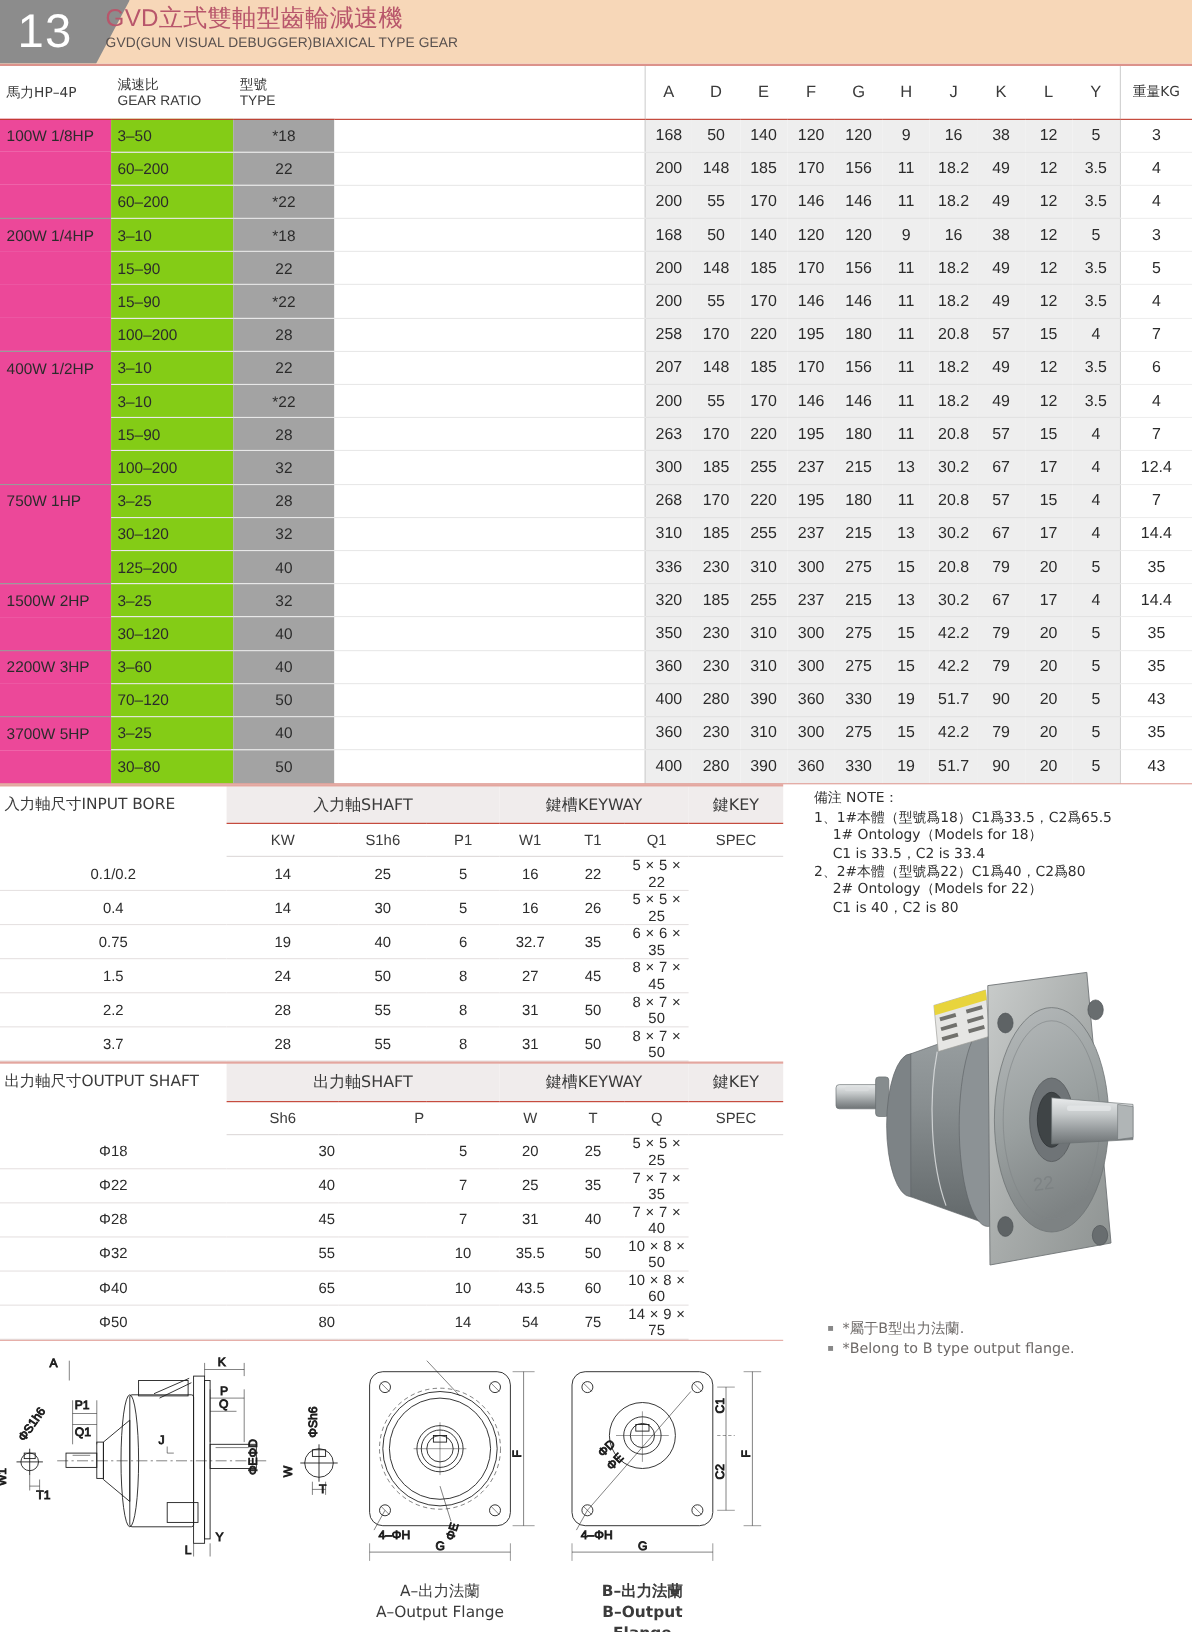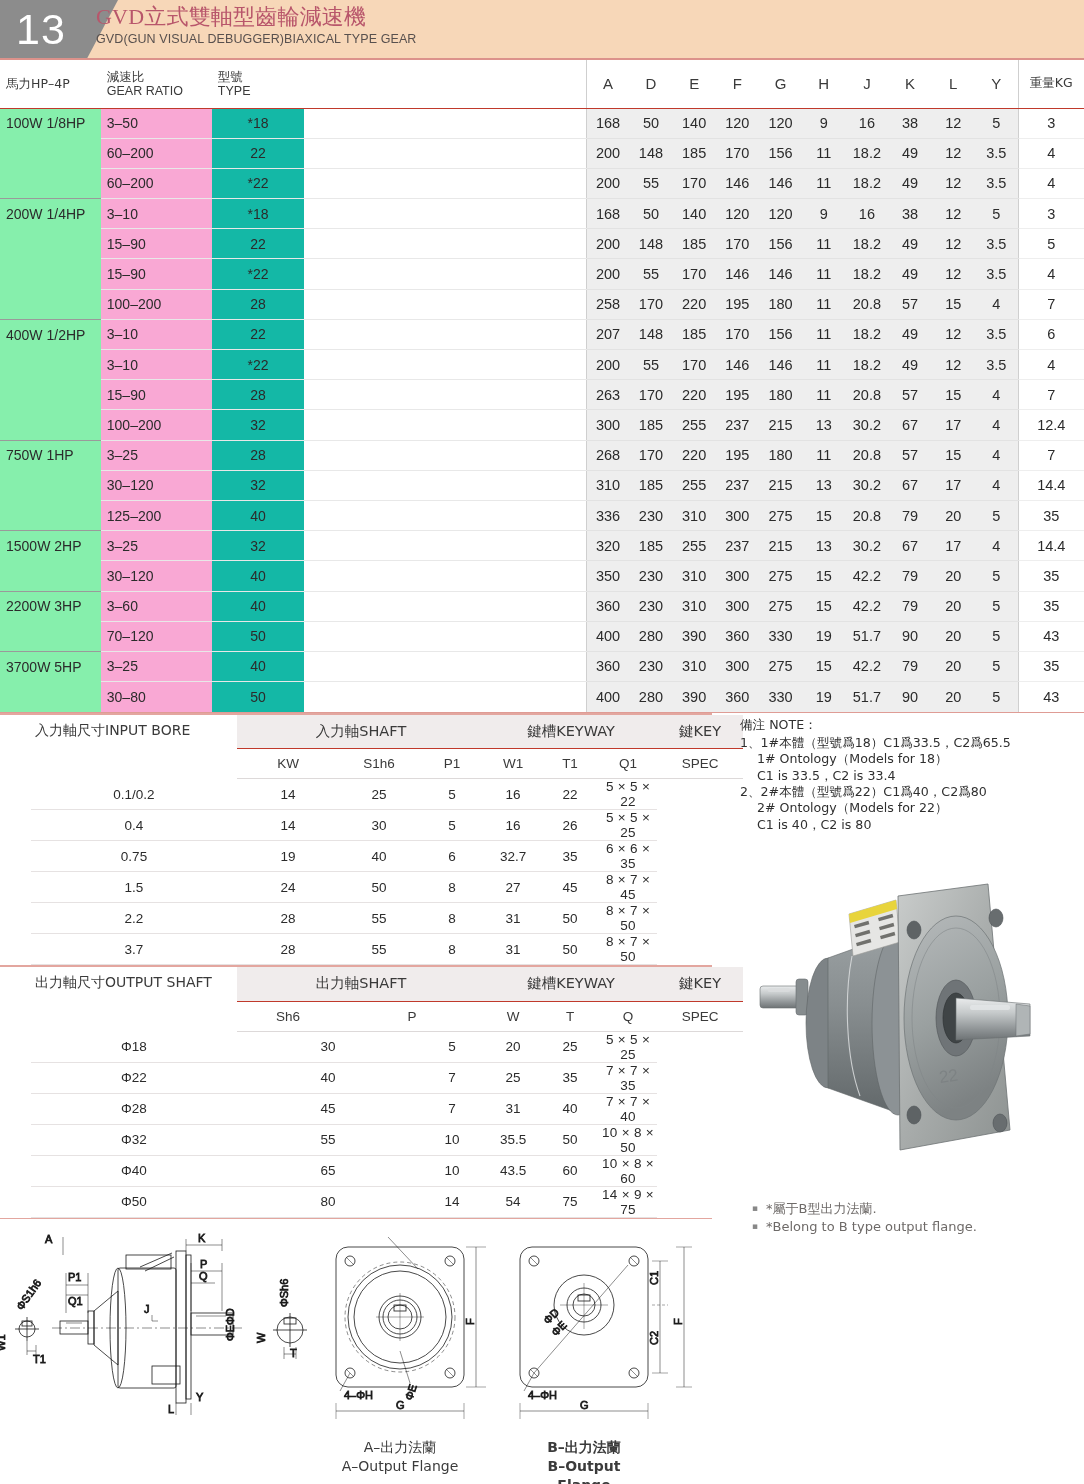--- a/index.html
+++ b/index.html
@@ -24,21 +24,21 @@
     clip-path: polygon(0 0, 100% 0, 74% 100%, 0 100%);
   }
   .hdr-num {
     position: absolute; left: 16px; top: 2px;
     font-size: 43px; color: #ffffff; font-weight: 400;
     letter-spacing: 1px; line-height: 54px;
   }
   .hdr-titles { position: absolute; left: 96px; top: 3px; }
   .hdr-cn {
     font-size: 22px; color: #b8566b; line-height: 27px;
-    font-family: Liberation Serif, serif; letter-spacing: .2px;
+    font-family: Liberation Sans, sans-serif; letter-spacing: .2px;
   }
   .hdr-en {
     font-size: 12.5px; color: #58504e; line-height: 16px;
     letter-spacing: .1px; margin-top: 1px;
   }
   .hdr-rule { width: 1084px; height: 2px; background: #c0392b; opacity: .55; }
 
   
   .mt { width: 1084px; border-collapse: collapse; table-layout: fixed; }
   .mt td, .mt th { font-weight: 400; padding: 0; }
@@ -62,47 +62,47 @@
   .mt thead th.wt-h { font-size: 12.5px; font-family: "DejaVu Sans", sans-serif; }
   .mt thead th.sepL { border-left: 1px solid #cfcfcf; }
 
   .mt tbody tr { height: 30.2px; }
   .mt tbody td {
     font-size: 14.5px; text-align: center; vertical-align: middle;
     color: #2b2b2b; background: #eeeeee;
     border-bottom: 1px solid #e2e2e2;
   }
   .mt tbody td.hp {
-    text-align: left; padding-left: 6px; background: #86efac;
+    text-align: left; padding-left: 6px; background: #ec4899;
     font-size: 14px; border-bottom: none;
   }
   .mt tbody td.gr {
-    text-align: left; padding-left: 6px; background: #f9a8d4;
+    text-align: left; padding-left: 6px; background: #84cc16;
     border-bottom: 1px solid #e8e8e8; font-size: 14px;
   }
-  .mt tbody td.ty { background: #14b8a6; border-bottom: 1px solid #e8e8e8; font-size: 14px; }
+  .mt tbody td.ty { background: #a3a3a3; border-bottom: 1px solid #e8e8e8; font-size: 14px; }
   .mt tbody td.blank { background: #ffffff; border-bottom: 1px solid #e8e8e8; }
   .mt tbody td.wt { background: #ffffff; border-left: 1px solid #cfcfcf; border-bottom: 1px solid #eeeeee; }
   .mt tbody td.dimfirst { border-left: 1px solid #cfcfcf; }
   .mt tbody tr.grp-start td.gr,
   .mt tbody tr.grp-start td.ty,
   .mt tbody tr.grp-start td.blank { border-top: 1px solid #9a9a9a; }
   .mt tbody tr.grp-start td.hp { border-top: 1px solid #9a9a9a; }
   .mt tbody tr.grp-start td.dim,
   .mt tbody tr.grp-start td.wt { border-top: 1px solid #bdbdbd; }
   .mt tbody tr:last-child td { border-bottom: none; }
   .mt-bottom-rule { width: 1084px; height: 1.6px; background: #c0392b; opacity: .5; }
 
   
   .mid { position: relative; width: 1084px; height: 520px; }
   .mid-left { position: absolute; left: 0; top: 0; width: 712px; }
 
   .strip-rule { height: 1.6px; background: #c0392b; opacity: .45; width: 712px; }
 
-  .sub { width: 712px; border-collapse: collapse; table-layout: fixed; margin-left: 31px; }
+  .sub { width: 712px; border-collapse: collapse; table-layout: fixed; }
   .sub col.k-title { width: 206px; }
   .sub col.k-a { width: 102px; }
   .sub col.k-b { width: 80px; }
   .sub col.k-c { width: 66px; }
   .sub col.k-d { width: 56px; }
   .sub col.k-e { width: 58px; }
   .sub col.k-f { width: 58px; }
   .sub col.k-g { width: 86px; }
 
   .sub .grp-h td {

